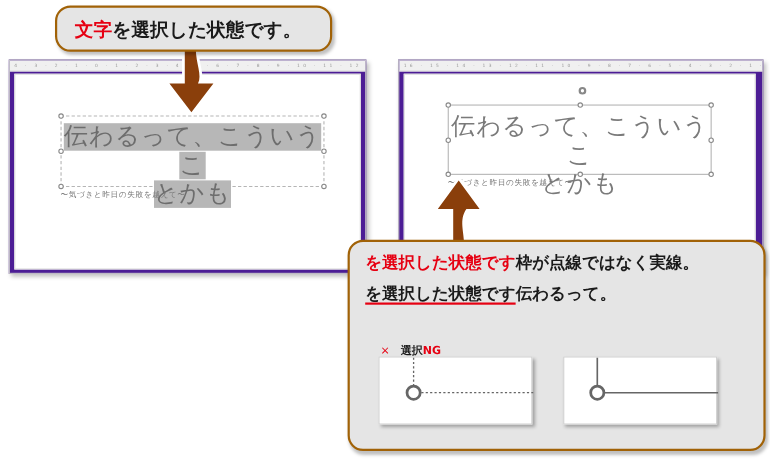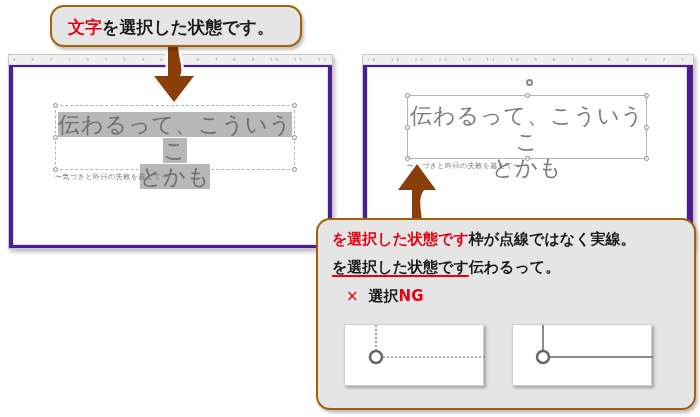--- a/index.html
+++ b/index.html
@@ -110,21 +110,21 @@
 </svg>
 
 <div class="callout" style="left:316px; top:218px; width:380px; height:192px;">
   <div class="callout-text" style="position:absolute; left:14px; top:10px; font-size:15px;">
     <span class="red">を選択した状態です</span><span>枠が点線ではなく実線。</span>
   </div>
   <div class="callout-text" style="position:absolute; left:14px; top:38px; font-size:15px;">
     <span style="text-decoration: underline; text-decoration-color:#e60012; text-decoration-thickness:2px; text-underline-offset:3px;">を選択した状態です</span><span>伝わるって。</span>
   </div>
 
-  <div class="callout-text" style="position:absolute; left:28px; top:67px; font-size:15px;">
+  <div class="callout-text" style="position:absolute; left:28px; top:92px; font-size:10px;">
     <span class="red" style="font-weight:normal; margin-right:10px;">×</span><span>選択</span><span class="red">NG</span>
   </div>
   <div class="mini-box" style="left:26px; top:104px; width:140px; height:62px;">
     <svg width="140" height="62" style="position:absolute; left:0; top:0;">
       <line x1="31" y1="0" x2="31" y2="26" stroke="#666" stroke-width="1.2" stroke-dasharray="2,2"></line>
       <line x1="38" y1="32" x2="140" y2="32" stroke="#666" stroke-width="1.2" stroke-dasharray="2,2"></line>
       <circle cx="31" cy="32" r="6" fill="#fff" stroke="#666" stroke-width="2.5"></circle>
     </svg>
   </div>
 

